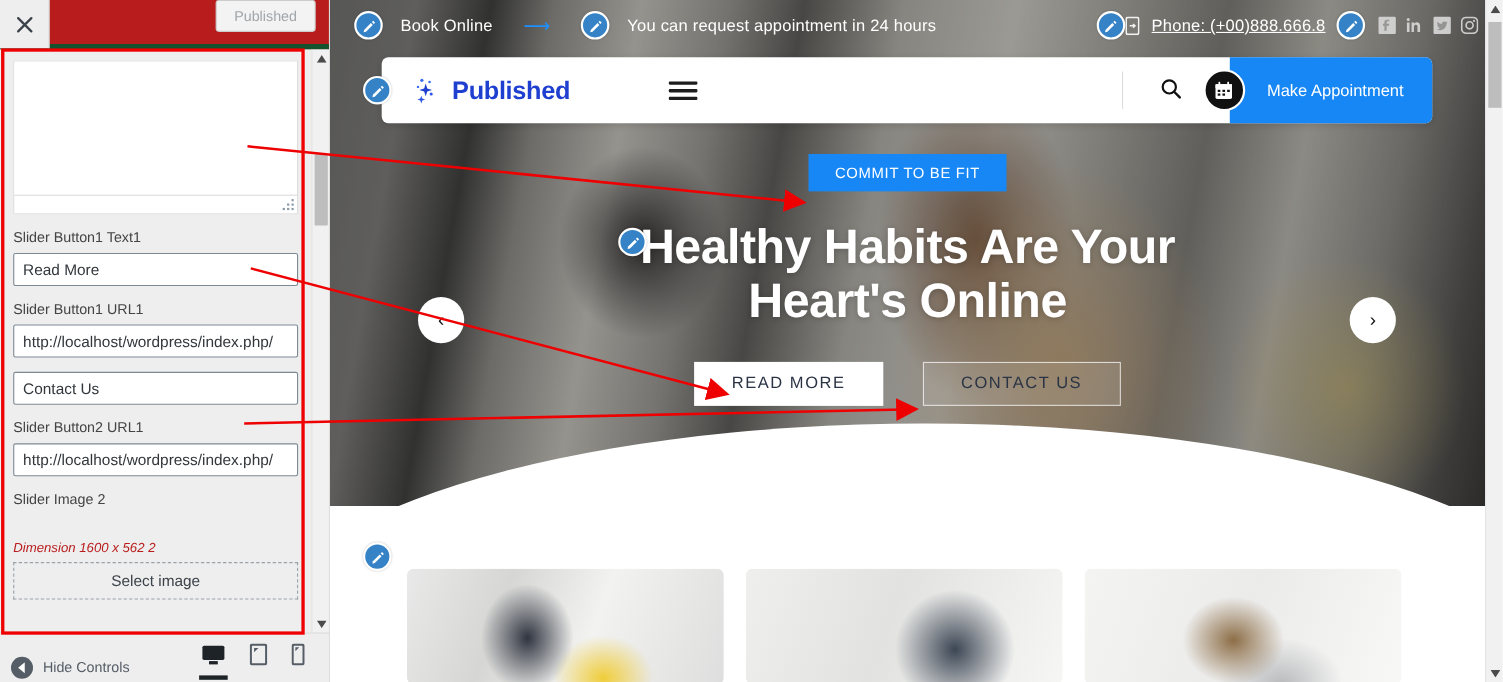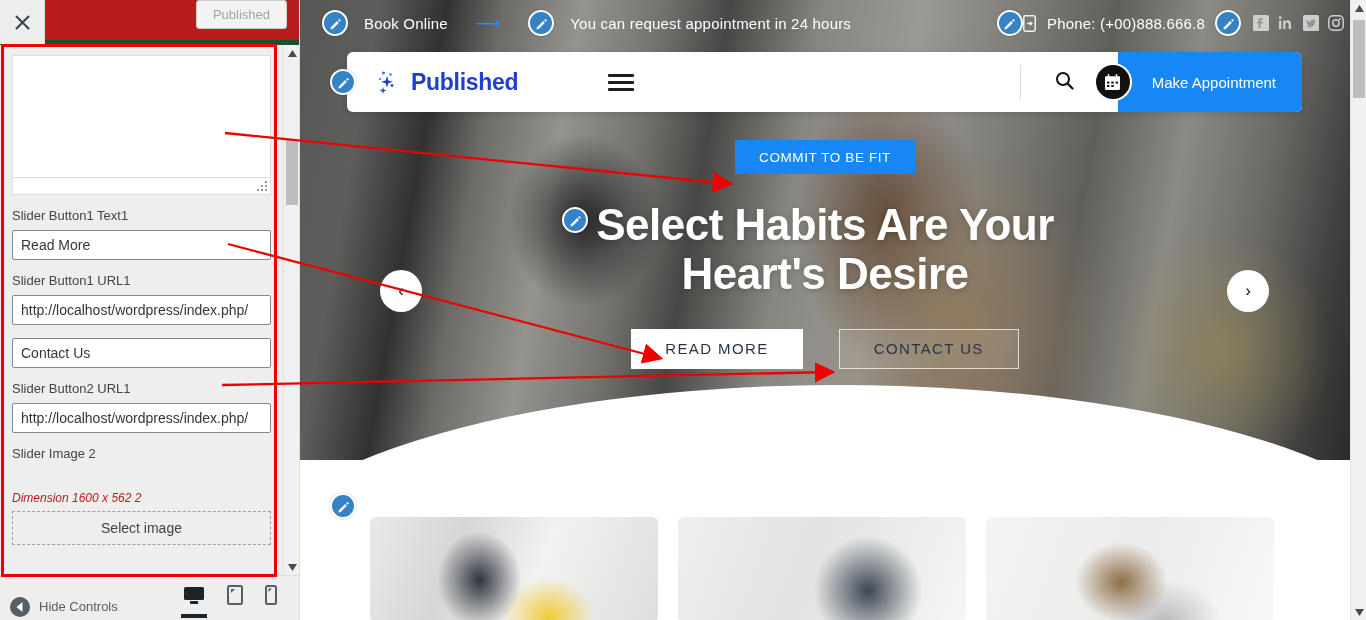--- a/index.html
+++ b/index.html
@@ -150,21 +150,21 @@
     background: #fff; border-radius: 50% 50% 0 0 / 100% 100% 0 0;
   }
 
   
   #topbar {
     position: absolute; left: 0; top: 0; width: 100%; height: 46px; z-index: 10;
     display: flex; align-items: center; padding: 0 22px;
     color: #fff; font-size: 15px;
   }
   .topbar-left { display: flex; align-items: center; gap: 16px; }
-  .topbar-right { margin-left: auto; display: flex; align-items: center; gap: 0px; }
+  .topbar-right { margin-left: auto; display: flex; align-items: center; gap: 0px; text-decoration: underline; }
   .tb-item { display: flex; align-items: center; gap: 7px; color: #fff; font-size: 15px; letter-spacing: .2px; white-space: nowrap; }
   #arrow-sep { color: #1e90ff; font-size: 17px; margin: 0 12px 0 12px; }
   #social { display: flex; align-items: center; gap: 9px; margin-left: 12px; }
   .social-ico { width: 16px; height: 16px; opacity: .9; display:flex; }
   #phone-block { display: flex; align-items: center; gap: 8px; }
 
   
   .pencil {
     width: 26px; height: 26px; border-radius: 50%; background: #3583c6;
     border: 2px solid #fff; display: flex; align-items: center; justify-content: center;
@@ -519,21 +519,21 @@
 
     <div id="hero-content">
       <button id="commit-btn">COMMIT TO BE FIT</button>
       <div id="hero-title-row">
         <span id="hero-pencil" class="pencil">
           <svg width="13" height="13" viewBox="0 0 13 13">
               <path d="M2 10.2 L8.2 4 L9.9 5.7 L3.7 11.9 L1.6 12.4 Z" fill="#fff"></path>
               <path d="M9.1 3.1 L10.3 1.9 L12 3.6 L10.8 4.8 Z" fill="#fff"></path>
             </svg>
         </span>
-        <h1 id="hero-title">Select Habits Are Your Heart's Desire</h1>
+        <h1 id="hero-title">Healthy Habits Are Your Heart's Online</h1>
       </div>
       <div id="hero-btns">
         <button id="readmore-btn">READ MORE</button>
         <button id="contact-btn">CONTACT US</button>
       </div>
     </div>
 
     <button id="arrow-prev" class="slider-arrow">‹</button>
     <button id="arrow-next" class="slider-arrow">›</button>
 

